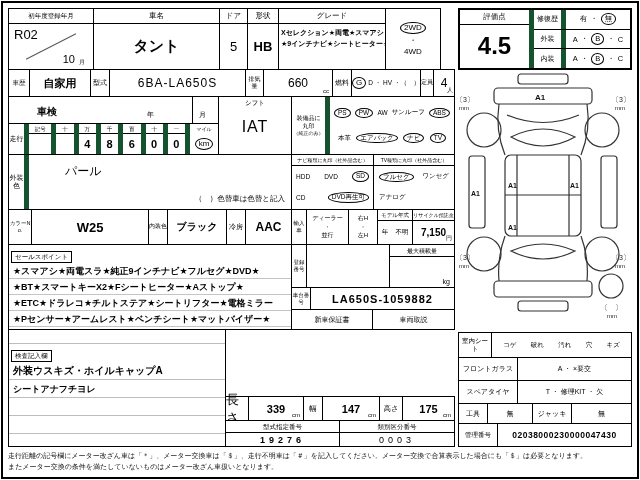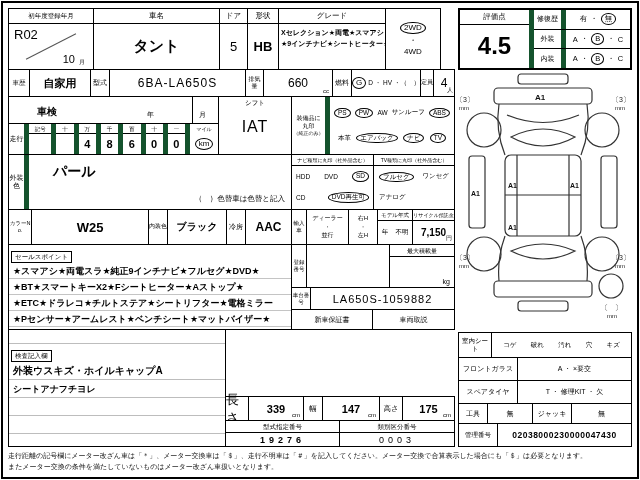--- a/index.html
+++ b/index.html
@@ -129,21 +129,21 @@
     </div>
     <div style="width:28px;flex:none;text-align:center">
       <div style="font-size:5px;padding-top:2px">マイル</div>
       <span class="circ" style="font-size:8px;margin-top:1px">km</span>
     </div>
   </div>
 
   <div class="c" style="left:8px;top:154px;width:284px;height:56px;display:flex">
     <div class="vl br" style="width:20px;flex:none">外装色</div>
     <div style="flex:1;position:relative">
-      <span style="position:absolute;left:24px;top:8px;font-size:14px;font-weight:bold">パール</span>
+      <span style="position:absolute;left:36px;top:8px;font-size:12px;font-weight:normal">パール</span>
       <span style="position:absolute;right:6px;bottom:5px;font-size:7.5px">（　）色替車は色替と記入</span>
     </div>
   </div>
 
   <div class="c vl" style="left:8px;top:209px;width:24px;height:36px;font-size:5.5px">カラーNo.</div>
   <div class="c ctr" style="left:31px;top:209px;width:118px;height:36px;font-size:13px;font-weight:bold">W25</div>
   <div class="c vl" style="left:148px;top:209px;width:20px;height:36px;font-size:6px">内装色</div>
   <div class="c ctr" style="left:167px;top:209px;width:60px;height:36px;font-size:10px;font-weight:bold">ブラック</div>
   <div class="c vl" style="left:226px;top:209px;width:20px;height:36px">冷房</div>
   <div class="c ctr" style="left:245px;top:209px;width:47px;height:36px;font-size:12px;font-weight:bold">AAC</div>
@@ -230,21 +230,21 @@
     <div class="ln" style="font-size:9px;height:16px;line-height:16px">★Pセンサー★アームレスト★ベンチシート★マットバイザー★</div>
   </div>
 
   <div class="c vl" style="left:291px;top:244px;width:16px;height:44px;font-size:5.5px">登録番号</div>
   <div class="c ctr" style="left:306px;top:244px;width:84px;height:44px;font-size:9px"></div>
   <div class="c" style="left:389px;top:244px;width:66px;height:44px">
     <div class="tiny bb" style="font-size:6px;text-align:center;height:12px;line-height:12px">最大積載量</div>
     <span style="position:absolute;right:4px;bottom:2px;font-size:7px">kg</span>
   </div>
   <div class="c vl" style="left:291px;top:287px;width:20px;height:23px;font-size:5.5px">車台番号</div>
-  <div class="c ctr" style="left:310px;top:287px;width:145px;height:23px;font-size:11px;font-weight:normal;letter-spacing:1px">LA650S-1059882</div>
+  <div class="c ctr" style="left:310px;top:287px;width:145px;height:23px;font-size:11px;font-weight:bold;letter-spacing:1px">LA650S-1059882</div>
   <div class="c ctr" style="left:291px;top:309px;width:82px;height:21px;font-size:7px">新車保証書</div>
   <div class="c ctr" style="left:372px;top:309px;width:83px;height:21px;font-size:7px">車両取説</div>
 
   <div class="c" style="left:8px;top:329px;width:218px;height:118px">
     <div class="rule" style="height:14px"></div>
     <div><span class="tab">検査記入欄</span></div>
     <div class="ln rule" style="font-size:10px;height:18px;line-height:18px;border-bottom-color:#bdbdbd">外装ウスキズ・ホイルキャップA</div>
     <div class="ln rule" style="font-size:9px;height:18px;line-height:18px;border-bottom-color:#bdbdbd">シートアナフチヨレ</div>
     <div class="rule" style="height:18px"></div>
     <div class="rule" style="height:18px"></div>

